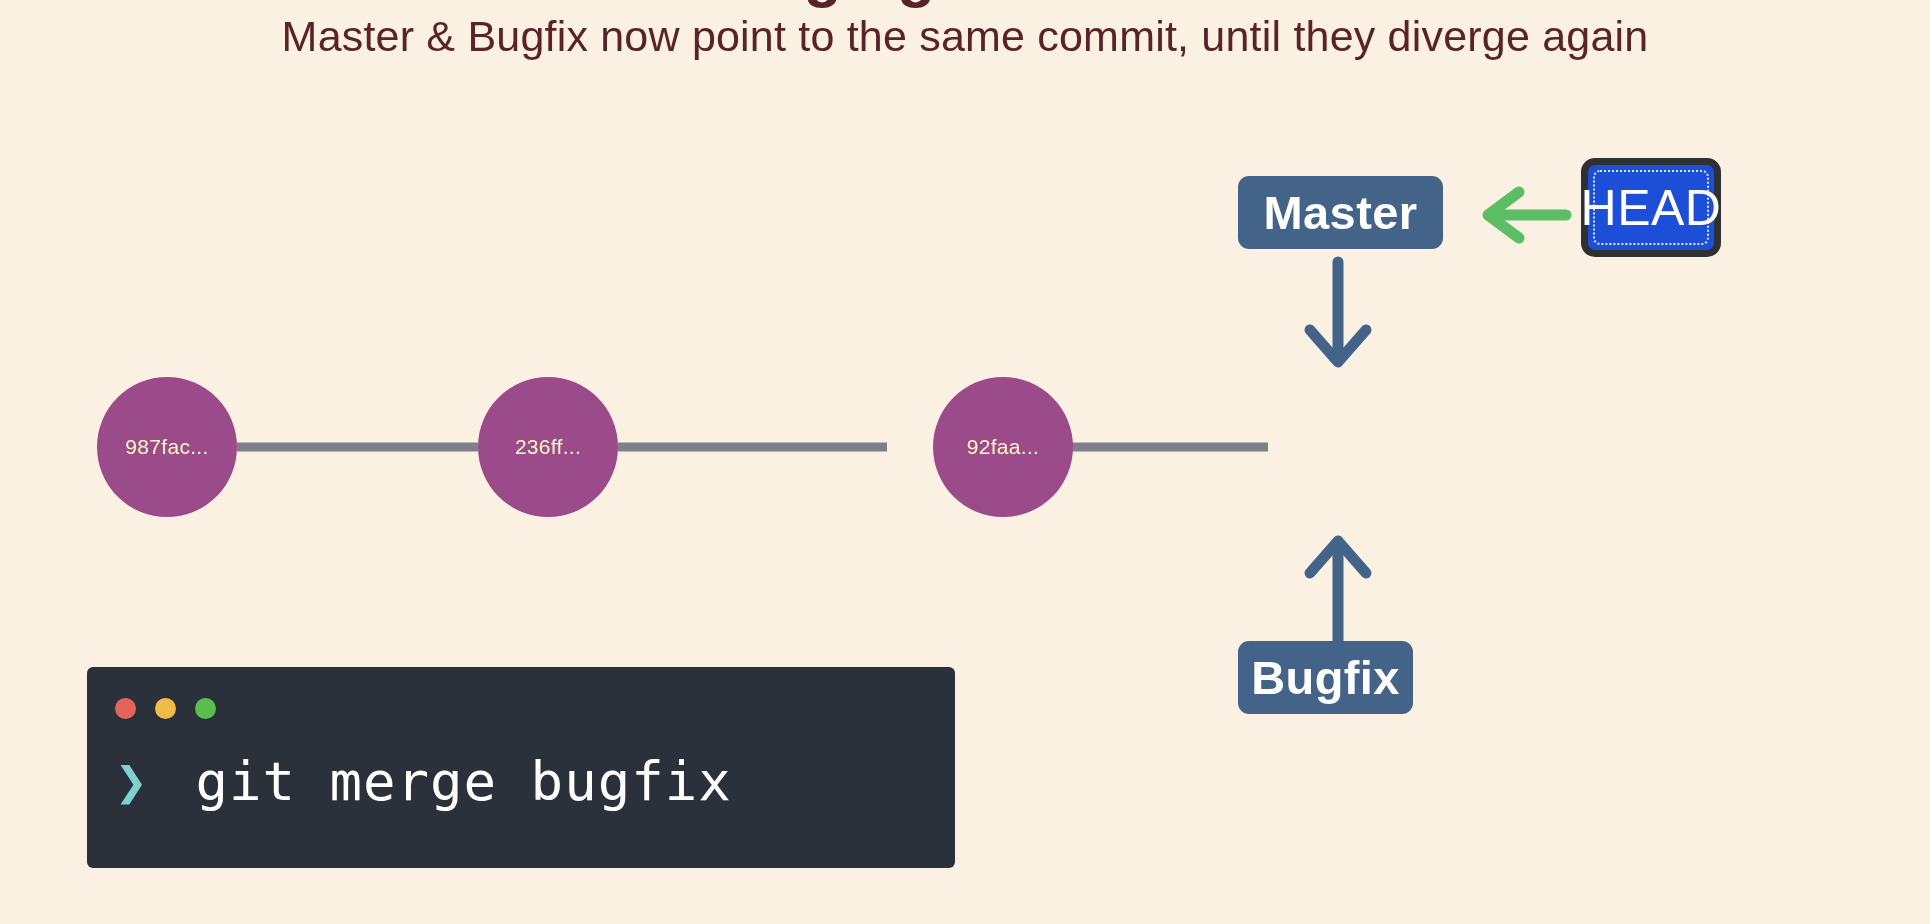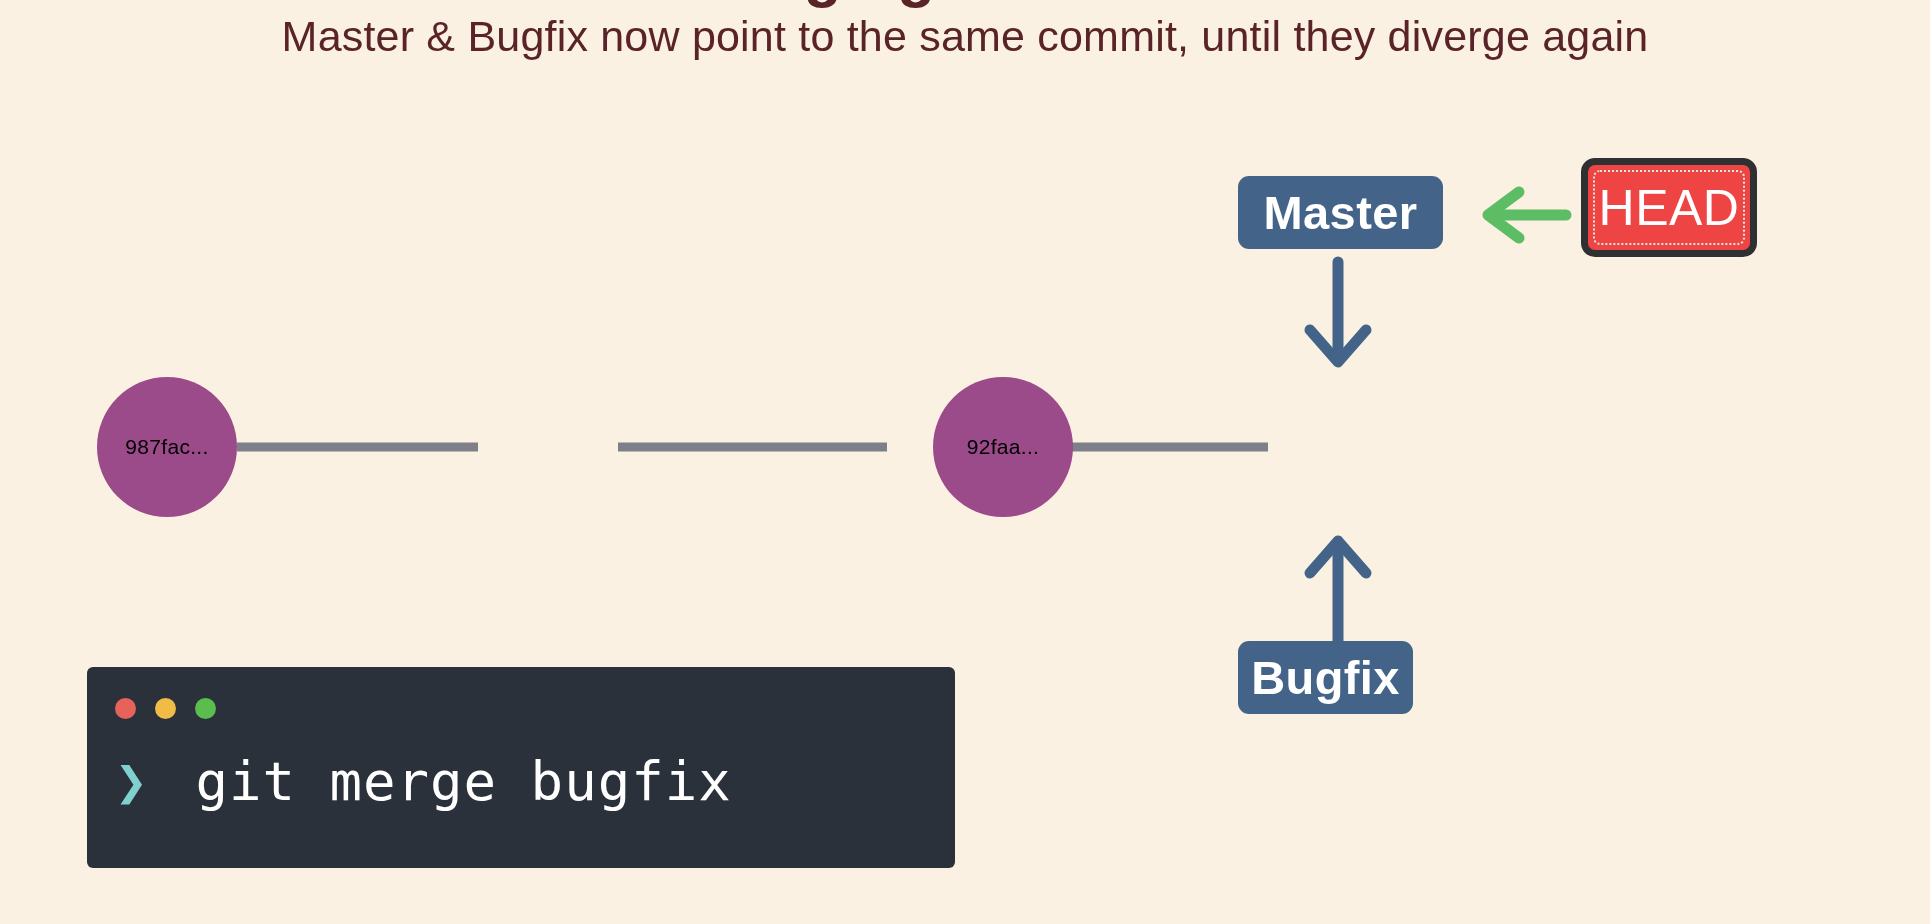--- a/index.html
+++ b/index.html
@@ -64,21 +64,21 @@
     height: 140px;
     border-radius: 50%;
     background: #9b4a8a;
     display: flex;
     align-items: center;
     justify-content: center;
     box-sizing: border-box;
     z-index: 3;
   }
   .commit-label {
-    color: #000000;
+    color: #fef9c3;
     font-size: 21px;
     font-weight: 400;
     letter-spacing: .3px;
     white-space: nowrap;
     user-select: none;
   }
 
   
   .branch-chip {
     position: absolute;
@@ -99,23 +99,23 @@
     white-space: nowrap;
     user-select: none;
     text-align: right;
   }
 
   
   #head-badge {
     position: absolute;
     left: 1581px;
     top: 158px;
-    width: 176px;
+    width: 140px;
     height: 99px;
-    background: #ef4444;
+    background: #1d4ed8;
     border: 7px solid #2f3032;
     border-radius: 14px;
     box-sizing: border-box;
     display: flex;
     align-items: center;
     justify-content: center;
     z-index: 4;
   }
   #head-inner-dash {
     position: absolute;
@@ -220,20 +220,23 @@
     <g fill="none" stroke="#5cbd64" stroke-width="11" stroke-linecap="round" stroke-linejoin="round">
       <line x1="1566" y1="215" x2="1494" y2="215"></line>
       <polyline points="1519,192 1488,215 1519,238"></polyline>
     </g>
   </svg>
 
   <div class="commit-node" style="left:97px; top:377px;">
     <span class="commit-label">987fac...</span>
   </div>
 
+  <div class="commit-node" style="left:478px; top:377px;">
+    <span class="commit-label">236ff...</span>
+  </div>
 
   <div class="commit-node" style="left:933px; top:377px;">
     <span class="commit-label">92faa...</span>
   </div>
 
 
   <div class="branch-chip" style="left:1238px; top:176px; width:205px; height:73px;">
     <span class="chip-text">Master</span>
   </div>
 

